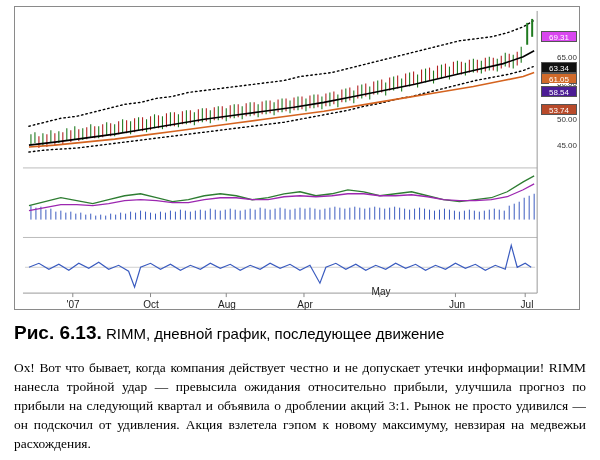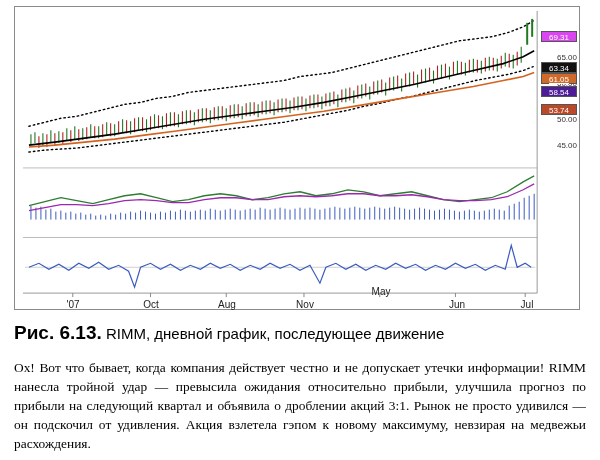--- a/index.html
+++ b/index.html
@@ -414,21 +414,21 @@
         <div class="ptag" style="top:24px; background:#d946ef;">69.31</div>
         <div class="ptag" style="top:55px; background:#111111;">63.34</div>
         <div class="ptag" style="top:66px; background:#d06a2a;text-decoration:underline;">61.05</div>
         <div class="ptag" style="top:79px; background:#4c1d95;">58.54</div>
         <div class="ptag" style="top:97px; background:#b84a2a;">53.74</div>
       </div>
 
       <div class="xlabel" style="left:58px; top:292px;">'07</div>
       <div class="xlabel" style="left:136px; top:292px;">Oct</div>
       <div class="xlabel" style="left:212px; top:292px;">Aug</div>
-      <div class="xlabel" style="left:290px; top:292px;">Nov</div>
+      <div class="xlabel" style="left:290px; top:292px;">Apr</div>
       <div class="xlabel" style="left:366px; top:279px;">May</div>
       <div class="xlabel" style="left:442px; top:292px;">Jun</div>
       <div class="xlabel" style="left:512px; top:292px;">Jul</div>
 
     </div>
   </div>
 
   <div class="caption">
     <span class="fignum">Рис. 6.13.</span>
     <span>RIMM, дневной график, последующее движение</span>

